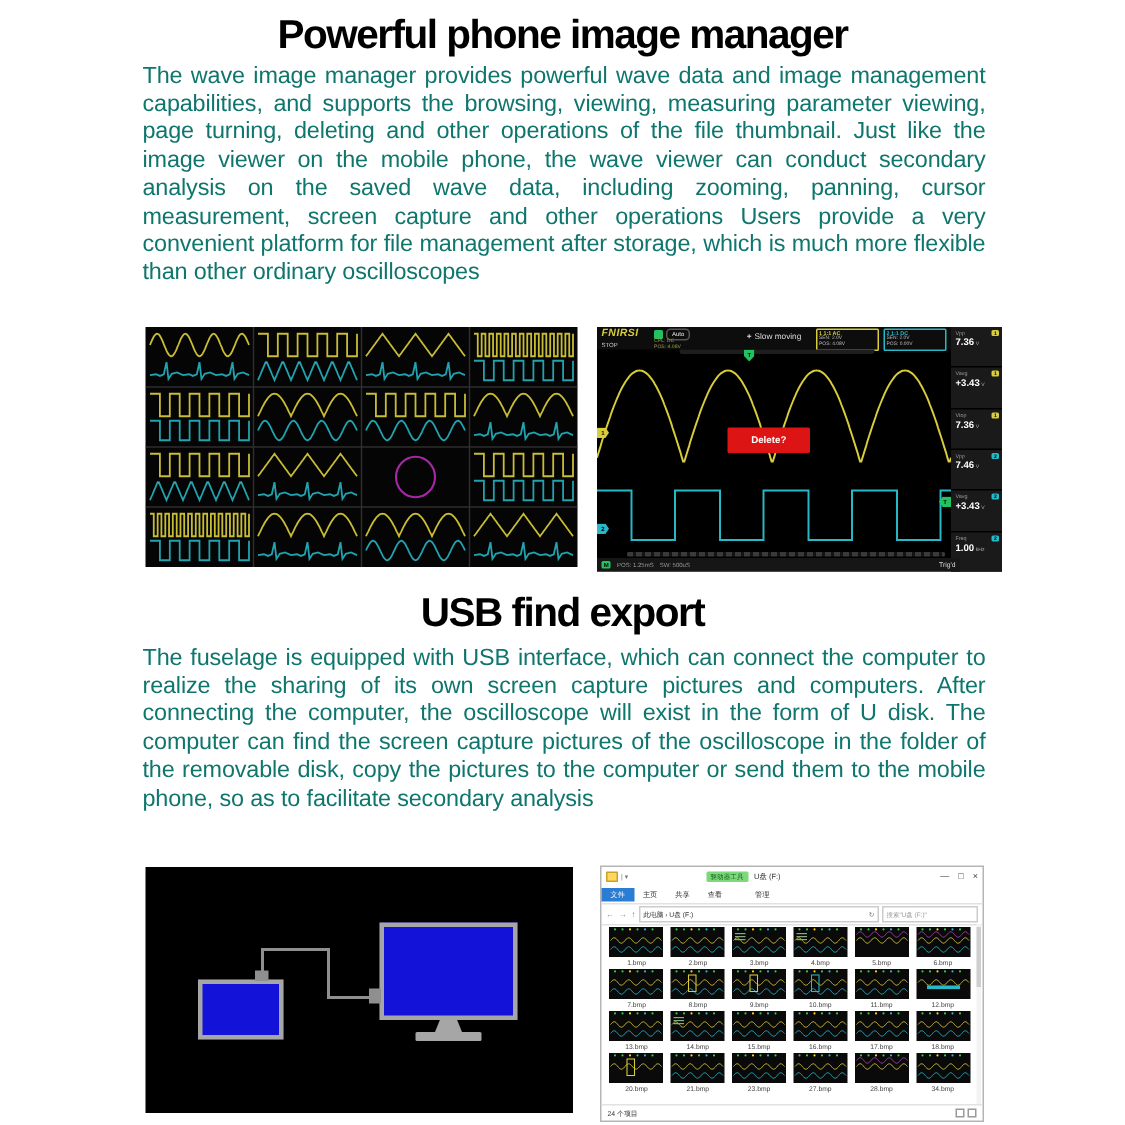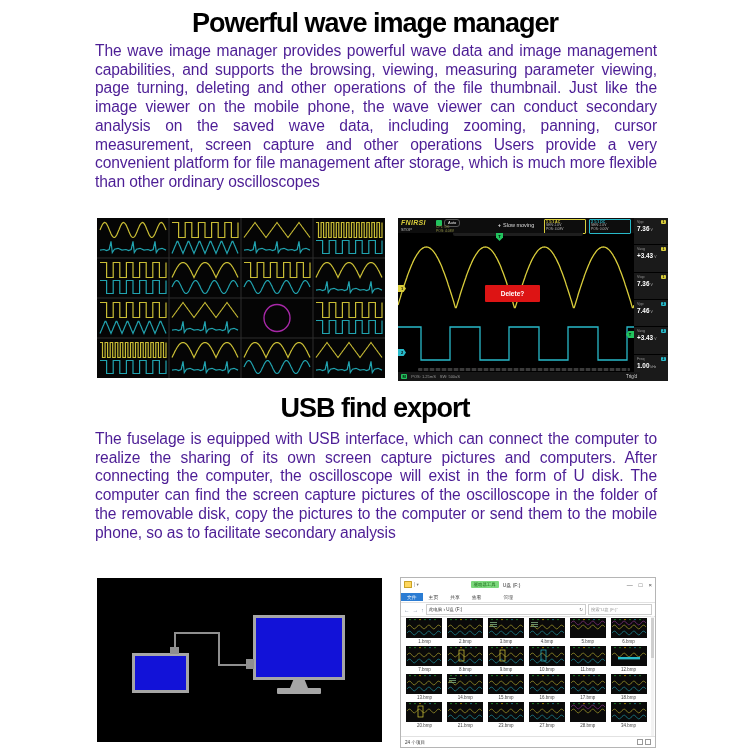--- a/index.html
+++ b/index.html
@@ -3,21 +3,21 @@
 <meta charset="utf-8">
 <style>
   html,body{margin:0;padding:0;width:750px;height:750px;overflow:hidden;background:#fff;
     font-family:"Liberation Sans",sans-serif;}
   .page{position:absolute;inset:0;background:#fff;}
   .h-title{position:absolute;left:0;right:0;text-align:center;margin:0;color:#000;
     font-weight:bold;font-size:27px;letter-spacing:-1px;}
   #title1{top:8px;}
   #title2{top:393px;}
   .para{position:absolute;left:95px;width:562px;margin:0;font-size:15.6px;line-height:1.2;
-    color:#4c1d95;text-align:justify;letter-spacing:-0.1px;}
+    color:#0f766e;text-align:justify;letter-spacing:-0.1px;}
   #para1{top:42px;}
   #para2{top:430px;}
 
   
   #wavegrid{position:absolute;left:97px;top:218px;width:288px;height:160px;background:#050505;}
 
   
   #scope{position:absolute;left:398px;top:218px;width:270px;height:163px;background:#000;}
   .scope-top{position:absolute;left:0;top:0;width:236px;height:15px;background:#0d0d0d;}
   .brand{position:absolute;left:3px;top:1px;color:#d9cd3b;font-weight:bold;font-style:italic;
@@ -110,21 +110,21 @@
   .ex-status{position:absolute;left:0;right:0;bottom:0;height:10px;border-top:1px solid #e2e2e2;
     display:flex;align-items:center;font-size:4.6px;color:#333;padding:0 4px;}
   .viewics{margin-left:auto;display:flex;gap:2px;}
   .viewics span{width:4px;height:4px;border:0.5px solid #999;display:inline-block;}
 </style>
 </head>
 <body>
 
 <div class="page">
 
-  <h1 class="h-title" id="title1">Powerful wave image manager</h1>
+  <h1 class="h-title" id="title1">Powerful phone image manager</h1>
   <p class="para" id="para1">The wave image manager provides powerful wave data and image management capabilities, and supports the browsing, viewing, measuring parameter viewing, page turning, deleting and other operations of the file thumbnail. Just like the image viewer on the mobile phone, the wave viewer can conduct secondary analysis on the saved wave data, including zooming, panning, cursor measurement, screen capture and other operations Users provide a very convenient platform for file management after storage, which is much more flexible than other ordinary oscilloscopes</p>
 
   <div id="wavegrid">
     <svg id="gridsvg" width="288" height="160" viewBox="0 0 288 160">
         <line x1="72" y1="0" x2="72" y2="160" stroke="#2e2e2e" stroke-width="1"></line>
         <line x1="0" y1="40" x2="288" y2="40" stroke="#2e2e2e" stroke-width="1"></line>
         <line x1="144" y1="0" x2="144" y2="160" stroke="#2e2e2e" stroke-width="1"></line>
         <line x1="0" y1="80" x2="288" y2="80" stroke="#2e2e2e" stroke-width="1"></line>
         <line x1="216" y1="0" x2="216" y2="160" stroke="#2e2e2e" stroke-width="1"></line>
         <line x1="0" y1="120" x2="288" y2="120" stroke="#2e2e2e" stroke-width="1"></line>

